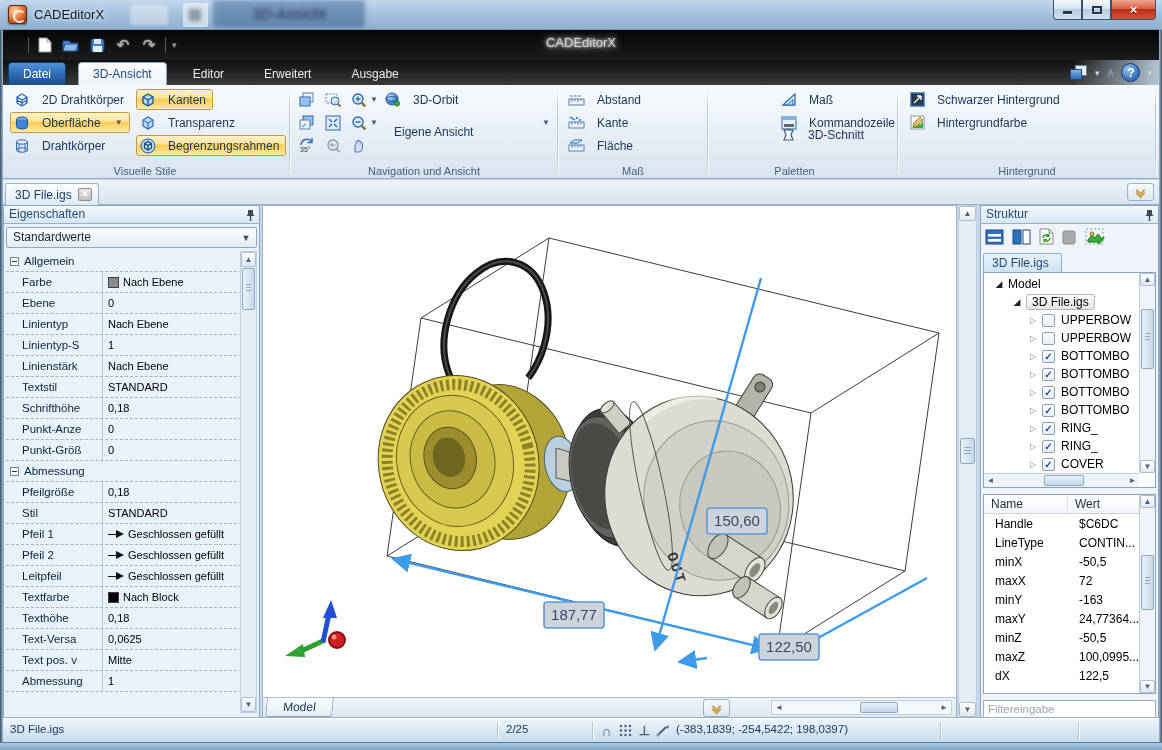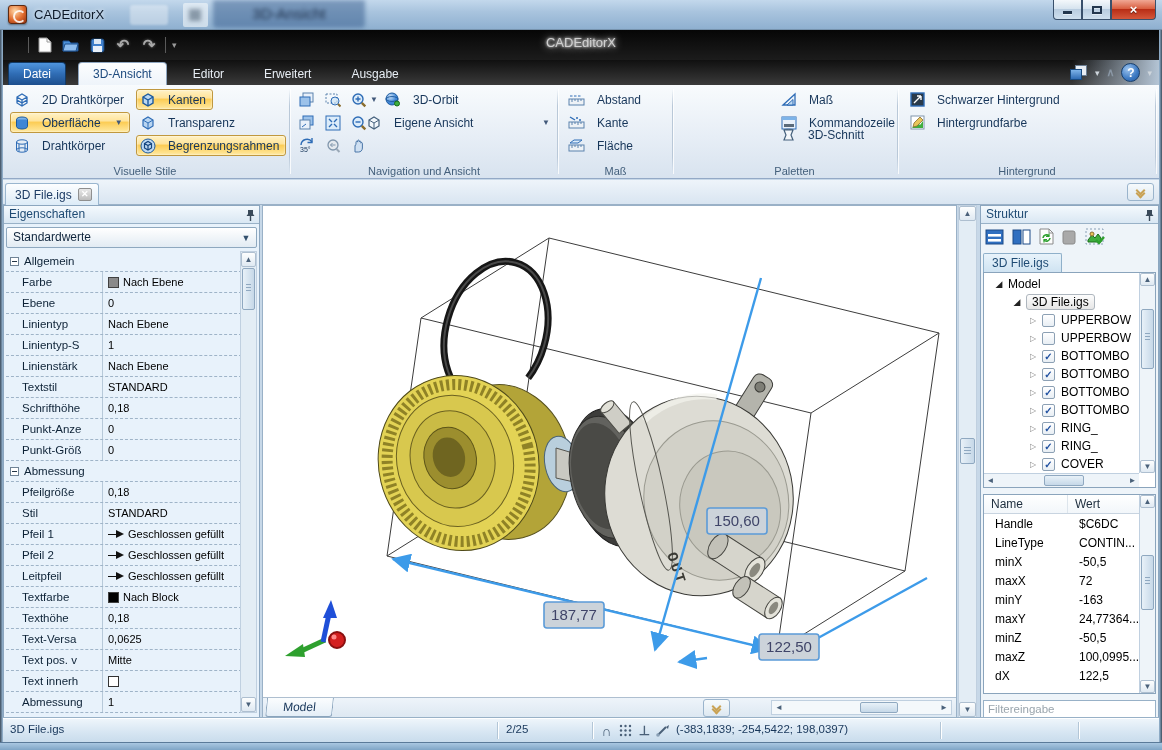--- a/index.html
+++ b/index.html
@@ -363,21 +363,21 @@
           </svg>
       </span>
       <span class="icbtn" style="left:58px;top:27px;">
         <svg class="ic" width="16" height="16" viewBox="0 0 16 16">
             <circle cx="7" cy="7" r="5" fill="#dcecfa" stroke="#2e6cb6" stroke-width="1.4"></circle>
             <path d="M4.5 7h5" stroke="#2e6cb6" stroke-width="1.4"></path>
             <path d="M10.8 10.8l3.5 3.5" stroke="#8a6d2f" stroke-width="2.4"></path>
           </svg>
       </span>
       <span class="cart" style="position:absolute;left:80px;top:33px;font-size:8px;color:#42597a;">▼</span>
-      <div class="rbtn" style="left:72px;top:27px;">
+      <div class="rbtn" style="left:100px;top:27px;flex-direction:column;">
         <svg class="ic" width="16" height="16" viewBox="0 0 16 16">
             <path d="M3 5l5-3 5 3v6l-5 3-5-3z" fill="#f2f7fc" stroke="#44607c" stroke-width="1.2"></path>
             <path d="M3 5l5 3 5-3 M8 8v6" fill="none" stroke="#44607c"></path>
           </svg>
         <span>Eigene Ansicht</span>
       </div>
       <span class="cart" style="position:absolute;left:252px;top:33px;font-size:8px;color:#42597a;">▼</span>
       <span class="icbtn" style="left:6px;top:50px;">
         <svg class="ic" width="18" height="17" viewBox="0 0 18 17">
             <path d="M3 8a6 6 0 0 1 11-3" fill="none" stroke="#2e6cb6" stroke-width="1.4"></path>
@@ -393,21 +393,21 @@
           </svg>
       </span>
       <span class="icbtn" style="left:58px;top:50px;">
         <svg class="ic" width="16" height="16" viewBox="0 0 16 16">
             <path d="M4 14V8c0-.8.5-1.4 1-1.4V4.2c0-1.4 1.6-1.4 1.6-.1V3c0-1.3 1.7-1.3 1.7 0v1c0-1.2 1.6-1.2 1.6 0v1.2c0-1 1.5-1 1.5.1V10c0 2.5-1.8 4-3.8 4z" fill="#cfe0f2" stroke="#4a76a8" stroke-width="1"></path>
           </svg>
       </span>
       <div class="gtitle">Navigation und Ansicht</div>
     </div>
 
-    <div class="rgroup" style="left:558px;width:115px;">
+    <div class="rgroup" style="left:558px;width:150px;">
       <div class="rbtn" style="left:6px;top:4px;">
         <svg class="ic" width="17" height="15" viewBox="0 0 17 15">
             <path d="M2 4h12" stroke="#2e6cb6" stroke-dasharray="2.5 1.5"></path>
             <rect x="1" y="7" width="15" height="6" fill="#eef2f6" stroke="#5b82ad"></rect>
             <path d="M4 7v3M7 7v2M10 7v3M13 7v2" stroke="#5b82ad"></path>
           </svg>
         <span>Abstand</span>
       </div>
       <div class="rbtn" style="left:6px;top:27px;">
         <svg class="ic" width="17" height="15" viewBox="0 0 17 15">
@@ -617,27 +617,20 @@
           <div class="prow">
             <span class="pname">Text-Versa</span>
             <span class="pval">
               <span>0,0625</span>
             </span>
           </div>
           <div class="prow">
             <span class="pname">Text pos. v</span>
             <span class="pval">
               <span>Mitte</span>
-            </span>
-          </div>
-          <div class="prow">
-            <span class="pname">Text innerh</span>
-            <span class="pval">
-              <i class="pcheck"></i>
-              <span></span>
             </span>
           </div>
           <div class="prow">
             <span class="pname">Abmessung</span>
             <span class="pval">
               <span>1</span>
             </span>
           </div>
         </div>
       <div class="lscroll">

